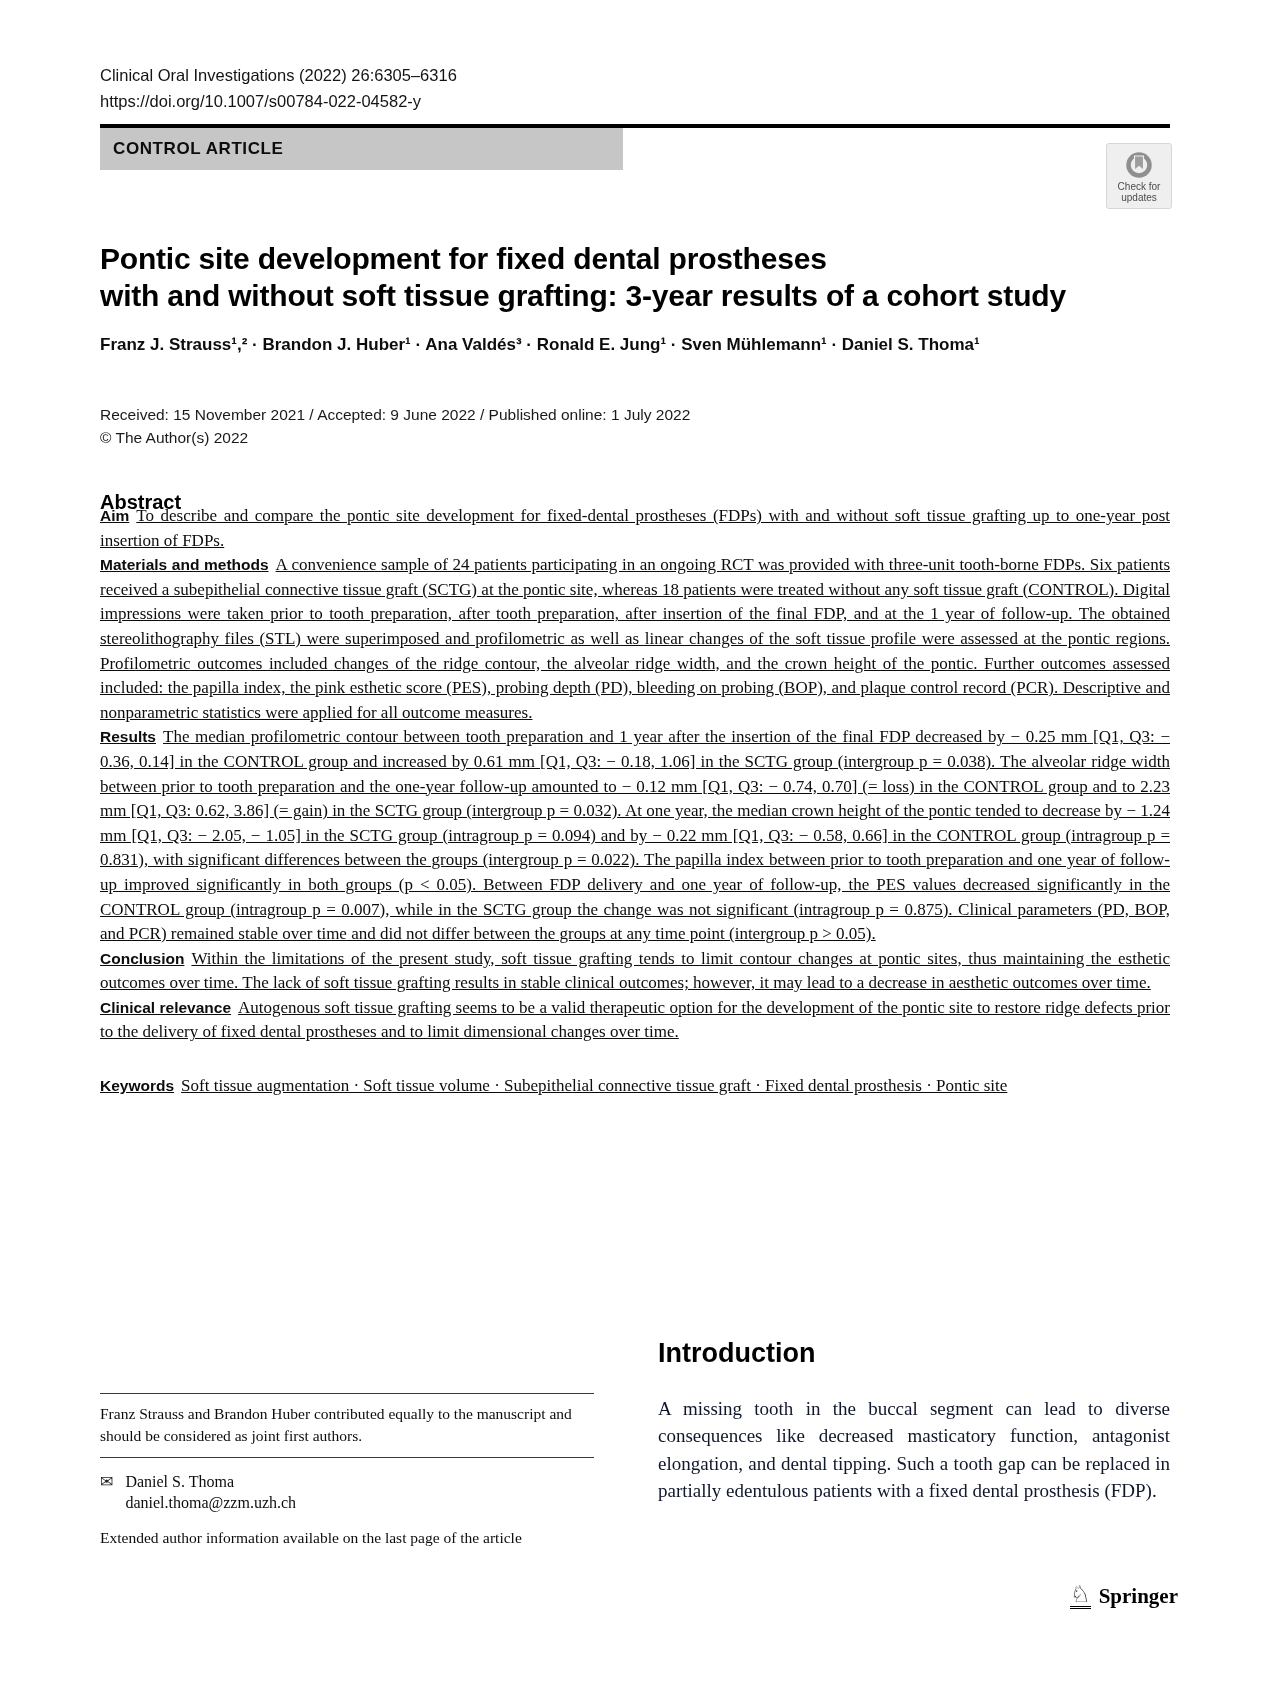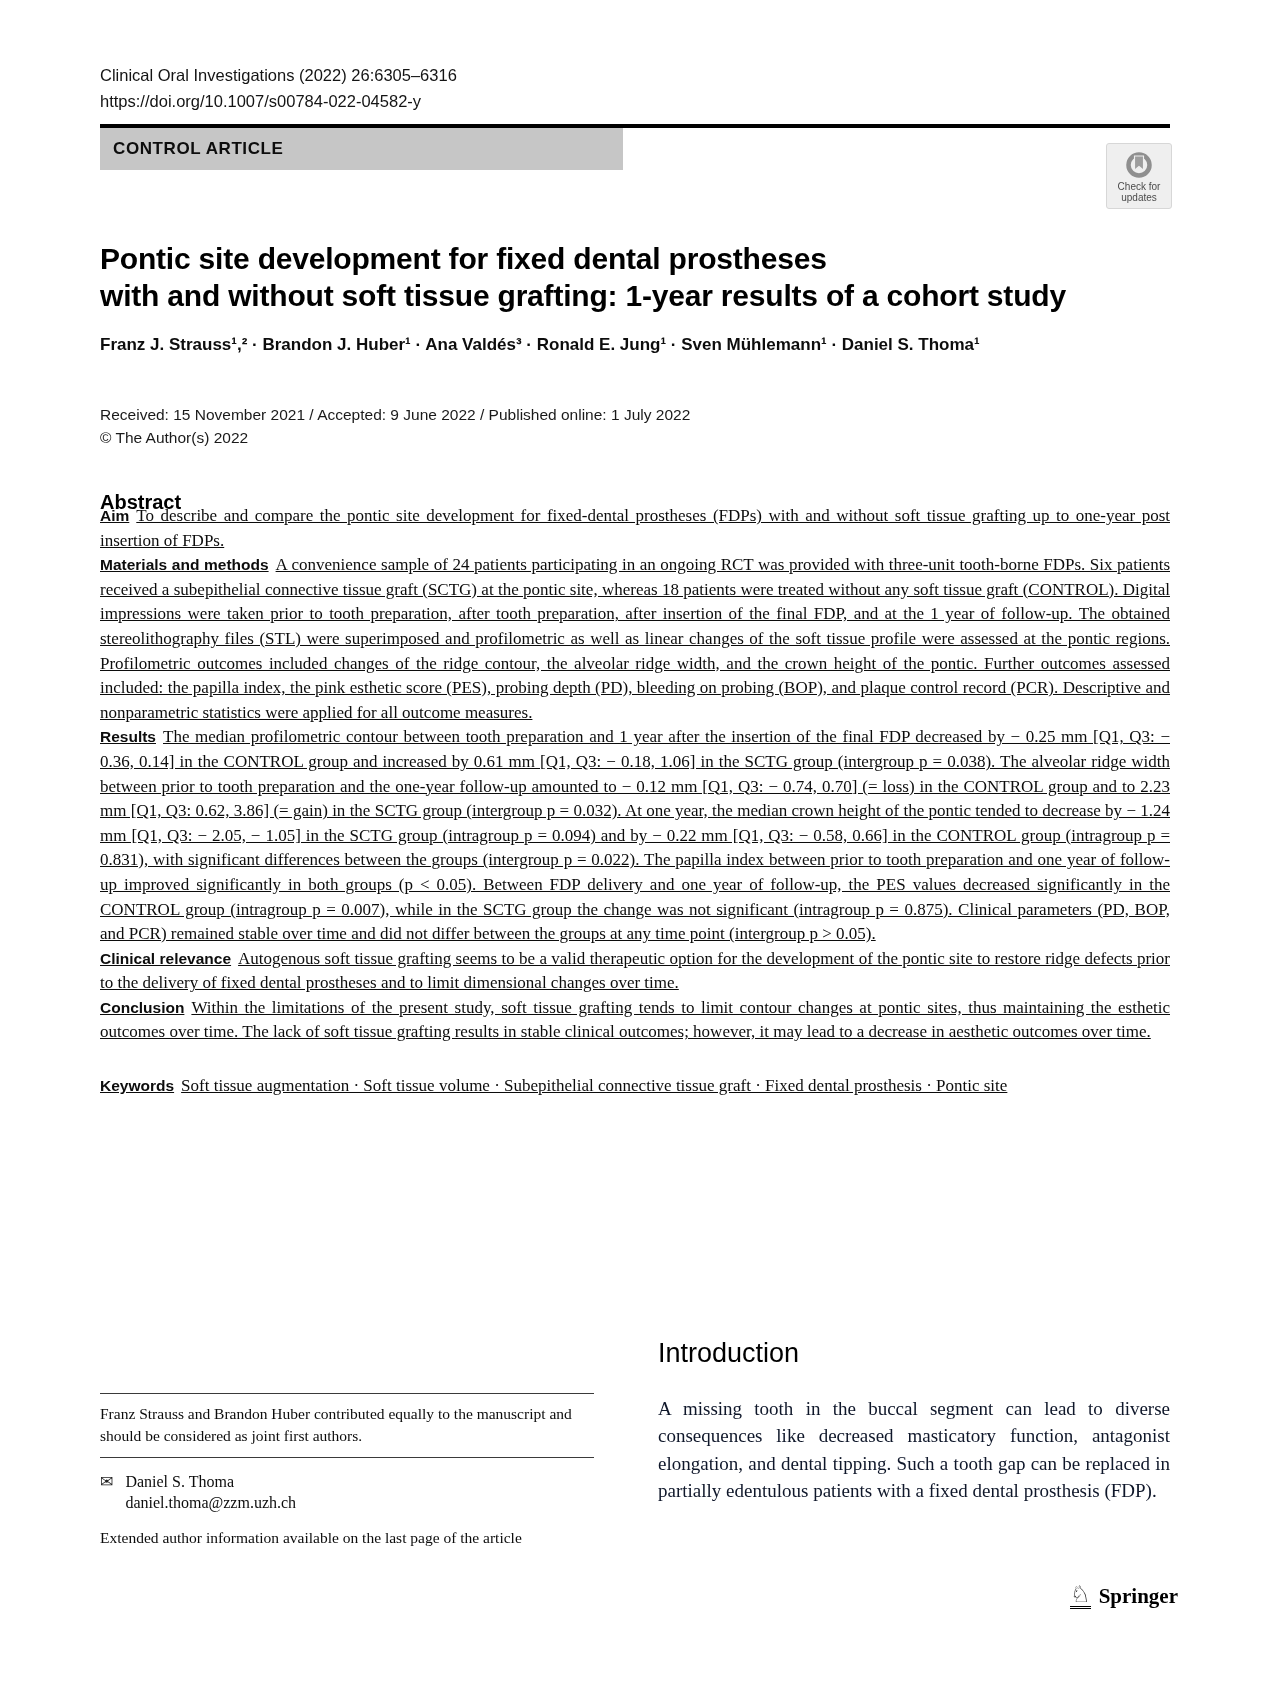--- a/index.html
+++ b/index.html
@@ -42,21 +42,21 @@
   .lead{font-family:"Liberation Sans",sans-serif;font-weight:bold;font-size:15.5px;margin-right:7px;}
   
   .leftcol{position:absolute;left:100px;top:1393px;width:494px;font-family:"Liberation Serif",serif;color:#0c0c0c;}
   .fnrule{border:0;border-top:1.5px solid #3a3a3a;margin:0;}
   .fn{font-size:15.5px;line-height:22px;margin:9px 0 10px 0;}
   .corr{display:flex;margin-top:13px;font-size:16px;line-height:21px;}
   .env{font-size:16px;margin-right:12px;color:#222;}
   .corr a{color:#0c0c0c;text-decoration:none;display:block;}
   .ext{font-size:15.5px;margin:16px 0 0 0;}
   .rightcol{position:absolute;left:658px;top:1338px;width:512px;}
-  .intro-h{margin:0;font-size:27px;font-weight:normal;color:#000;font-family:"Liberation Sans",sans-serif;}
+  .intro-h{margin:0;font-size:27px;font-weight:bold;color:#000;font-family:"Liberation Sans",sans-serif;}
   .intro-p{
     margin:26px 0 0 0;font-family:"Liberation Serif",serif;font-size:19px;line-height:27.3px;
     text-align:justify;color:#0f172a;
   }
   
   .springer{position:absolute;left:1070px;top:1582px;display:flex;align-items:flex-start;}
   .knight{font-size:23px;line-height:24px;border-bottom:3px double #000;padding-bottom:0px;color:#000;}
   .sp-name{font-family:"Liberation Serif",serif;font-size:21px;font-weight:700;margin-left:8px;margin-top:2px;color:#000;}
 </style>
 </head>
@@ -78,37 +78,37 @@
         <circle cx="20" cy="20" r="14" fill="none" stroke="#8f8f8f" stroke-width="6"></circle>
         <path d="M14 8 h12 v19 l-6 -5 -6 5 z" fill="#9d9d9d" stroke="#efefef" stroke-width="1.5"></path>
       </svg>
     </span>
     <div class="bt">Check for</div>
     <div class="bt">updates</div>
   </div>
 
   <h1 class="title">
     <div>Pontic site development for fixed dental prostheses</div>
-    <div>with and without soft tissue grafting: 1-year results of a cohort study</div>
+    <div>with and without soft tissue grafting: 3-year results of a cohort study</div>
   </h1>
 
   <div class="authors">Franz J. Strauss¹,² · Brandon J. Huber¹ · Ana Valdés³ · Ronald E. Jung¹ · Sven Mühlemann¹ · Daniel S. Thoma¹</div>
 
   <div class="dates">
     <div>Received: 15 November 2021 / Accepted: 9 June 2022 / Published online: 1 July 2022</div>
     <div>© The Author(s) 2022</div>
   </div>
 
   <h2 class="abs-h">Abstract</h2>
   <div class="abs-body">
     <p><b class="lead">Aim</b><span>To describe and compare the pontic site development for fixed-dental prostheses (FDPs) with and without soft tissue grafting up to one-year post insertion of FDPs.</span></p>
     <p><b class="lead">Materials and methods</b><span>A convenience sample of 24 patients participating in an ongoing RCT was provided with three-unit tooth-borne FDPs. Six patients received a subepithelial connective tissue graft (SCTG) at the pontic site, whereas 18 patients were treated without any soft tissue graft (CONTROL). Digital impressions were taken prior to tooth preparation, after tooth preparation, after insertion of the final FDP, and at the 1 year of follow-up. The obtained stereolithography files (STL) were superimposed and profilometric as well as linear changes of the soft tissue profile were assessed at the pontic regions. Profilometric outcomes included changes of the ridge contour, the alveolar ridge width, and the crown height of the pontic. Further outcomes assessed included: the papilla index, the pink esthetic score (PES), probing depth (PD), bleeding on probing (BOP), and plaque control record (PCR). Descriptive and nonparametric statistics were applied for all outcome measures.</span></p>
     <p><b class="lead">Results</b><span>The median profilometric contour between tooth preparation and 1 year after the insertion of the final FDP decreased by − 0.25 mm [Q1, Q3: − 0.36, 0.14] in the CONTROL group and increased by 0.61 mm [Q1, Q3: − 0.18, 1.06] in the SCTG group (intergroup p = 0.038). The alveolar ridge width between prior to tooth preparation and the one-year follow-up amounted to − 0.12 mm [Q1, Q3: − 0.74, 0.70] (= loss) in the CONTROL group and to 2.23 mm [Q1, Q3: 0.62, 3.86] (= gain) in the SCTG group (intergroup p = 0.032). At one year, the median crown height of the pontic tended to decrease by − 1.24 mm [Q1, Q3: − 2.05, − 1.05] in the SCTG group (intragroup p = 0.094) and by − 0.22 mm [Q1, Q3: − 0.58, 0.66] in the CONTROL group (intragroup p = 0.831), with significant differences between the groups (intergroup p = 0.022). The papilla index between prior to tooth preparation and one year of follow-up improved significantly in both groups (p &lt; 0.05). Between FDP delivery and one year of follow-up, the PES values decreased significantly in the CONTROL group (intragroup p = 0.007), while in the SCTG group the change was not significant (intragroup p = 0.875). Clinical parameters (PD, BOP, and PCR) remained stable over time and did not differ between the groups at any time point (intergroup p &gt; 0.05).</span></p>
+    <p><b class="lead">Conclusion</b><span>Within the limitations of the present study, soft tissue grafting tends to limit contour changes at pontic sites, thus maintaining the esthetic outcomes over time. The lack of soft tissue grafting results in stable clinical outcomes; however, it may lead to a decrease in aesthetic outcomes over time.</span></p>
     <p><b class="lead">Clinical relevance</b><span>Autogenous soft tissue grafting seems to be a valid therapeutic option for the development of the pontic site to restore ridge defects prior to the delivery of fixed dental prostheses and to limit dimensional changes over time.</span></p>
-    <p><b class="lead">Conclusion</b><span>Within the limitations of the present study, soft tissue grafting tends to limit contour changes at pontic sites, thus maintaining the esthetic outcomes over time. The lack of soft tissue grafting results in stable clinical outcomes; however, it may lead to a decrease in aesthetic outcomes over time.</span></p>
     <p class="kw"><b class="lead">Keywords</b><span>Soft tissue augmentation · Soft tissue volume · Subepithelial connective tissue graft · Fixed dental prosthesis · Pontic site</span></p>
   </div>
 
   <div class="leftcol">
     <hr class="fnrule">
     <p class="fn">Franz Strauss and Brandon Huber contributed equally to the manuscript and should be considered as joint first authors.</p>
     <hr class="fnrule">
     <div class="corr">
       <span class="env">✉</span>
       <div>

